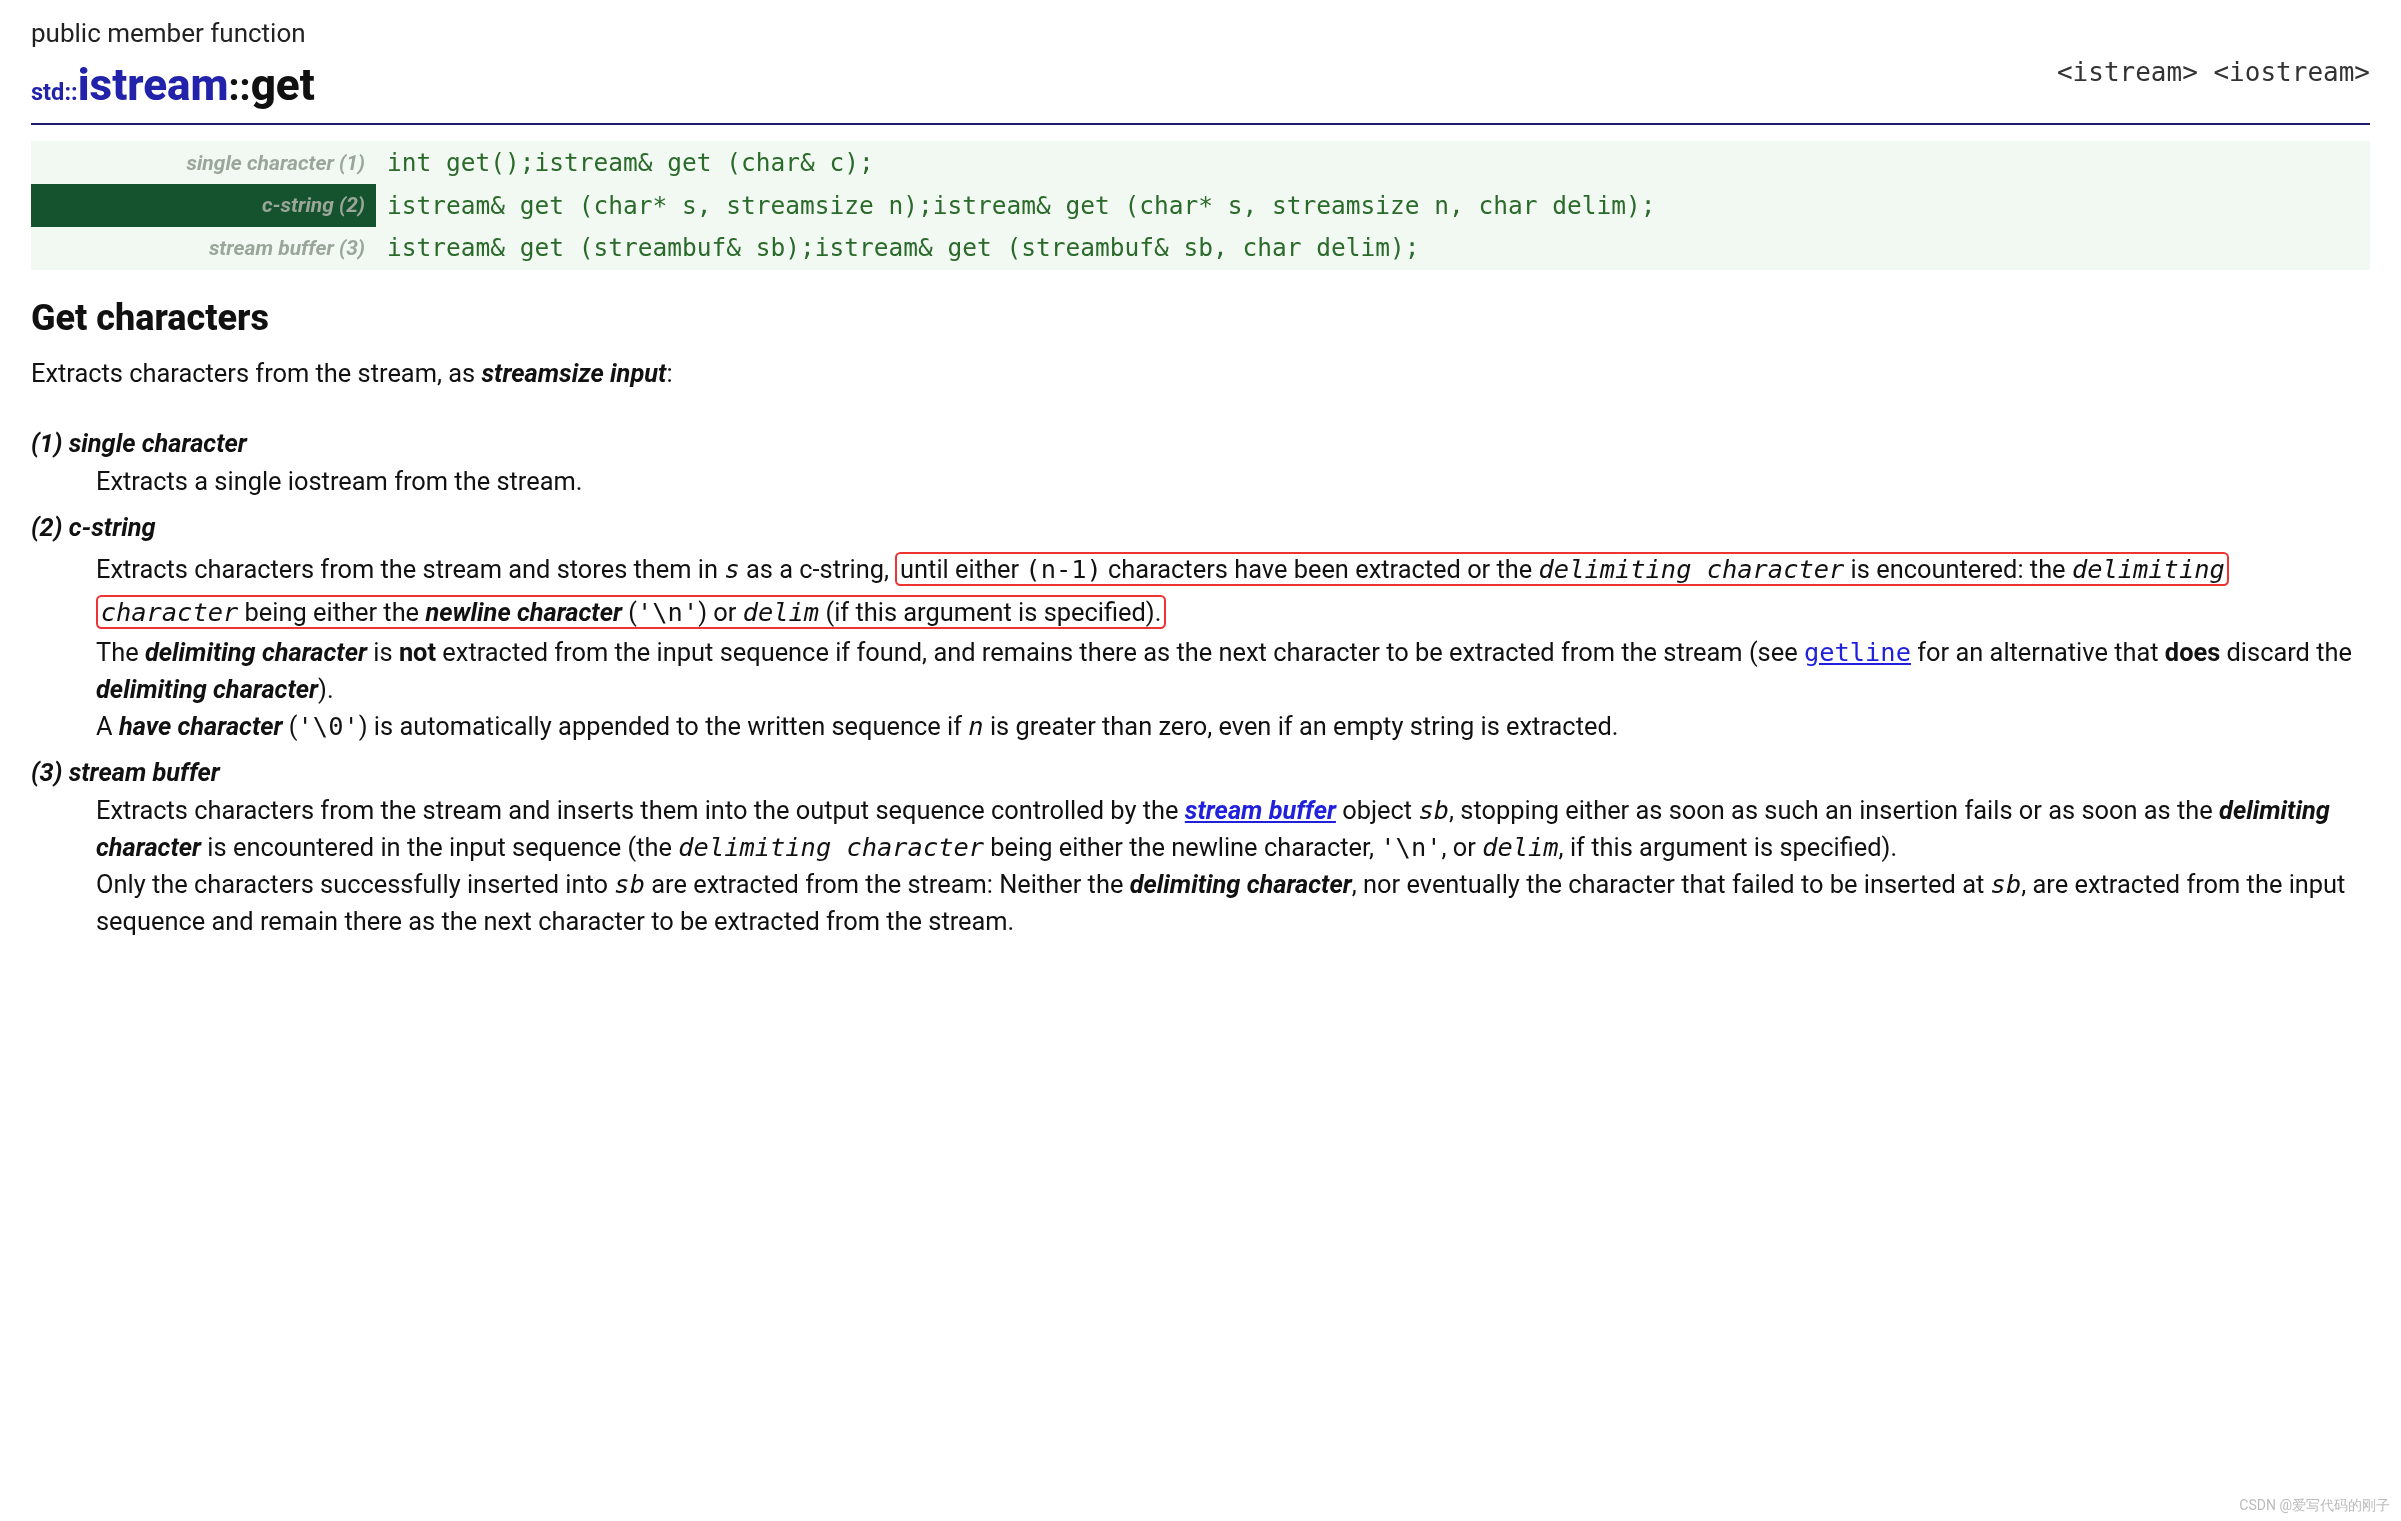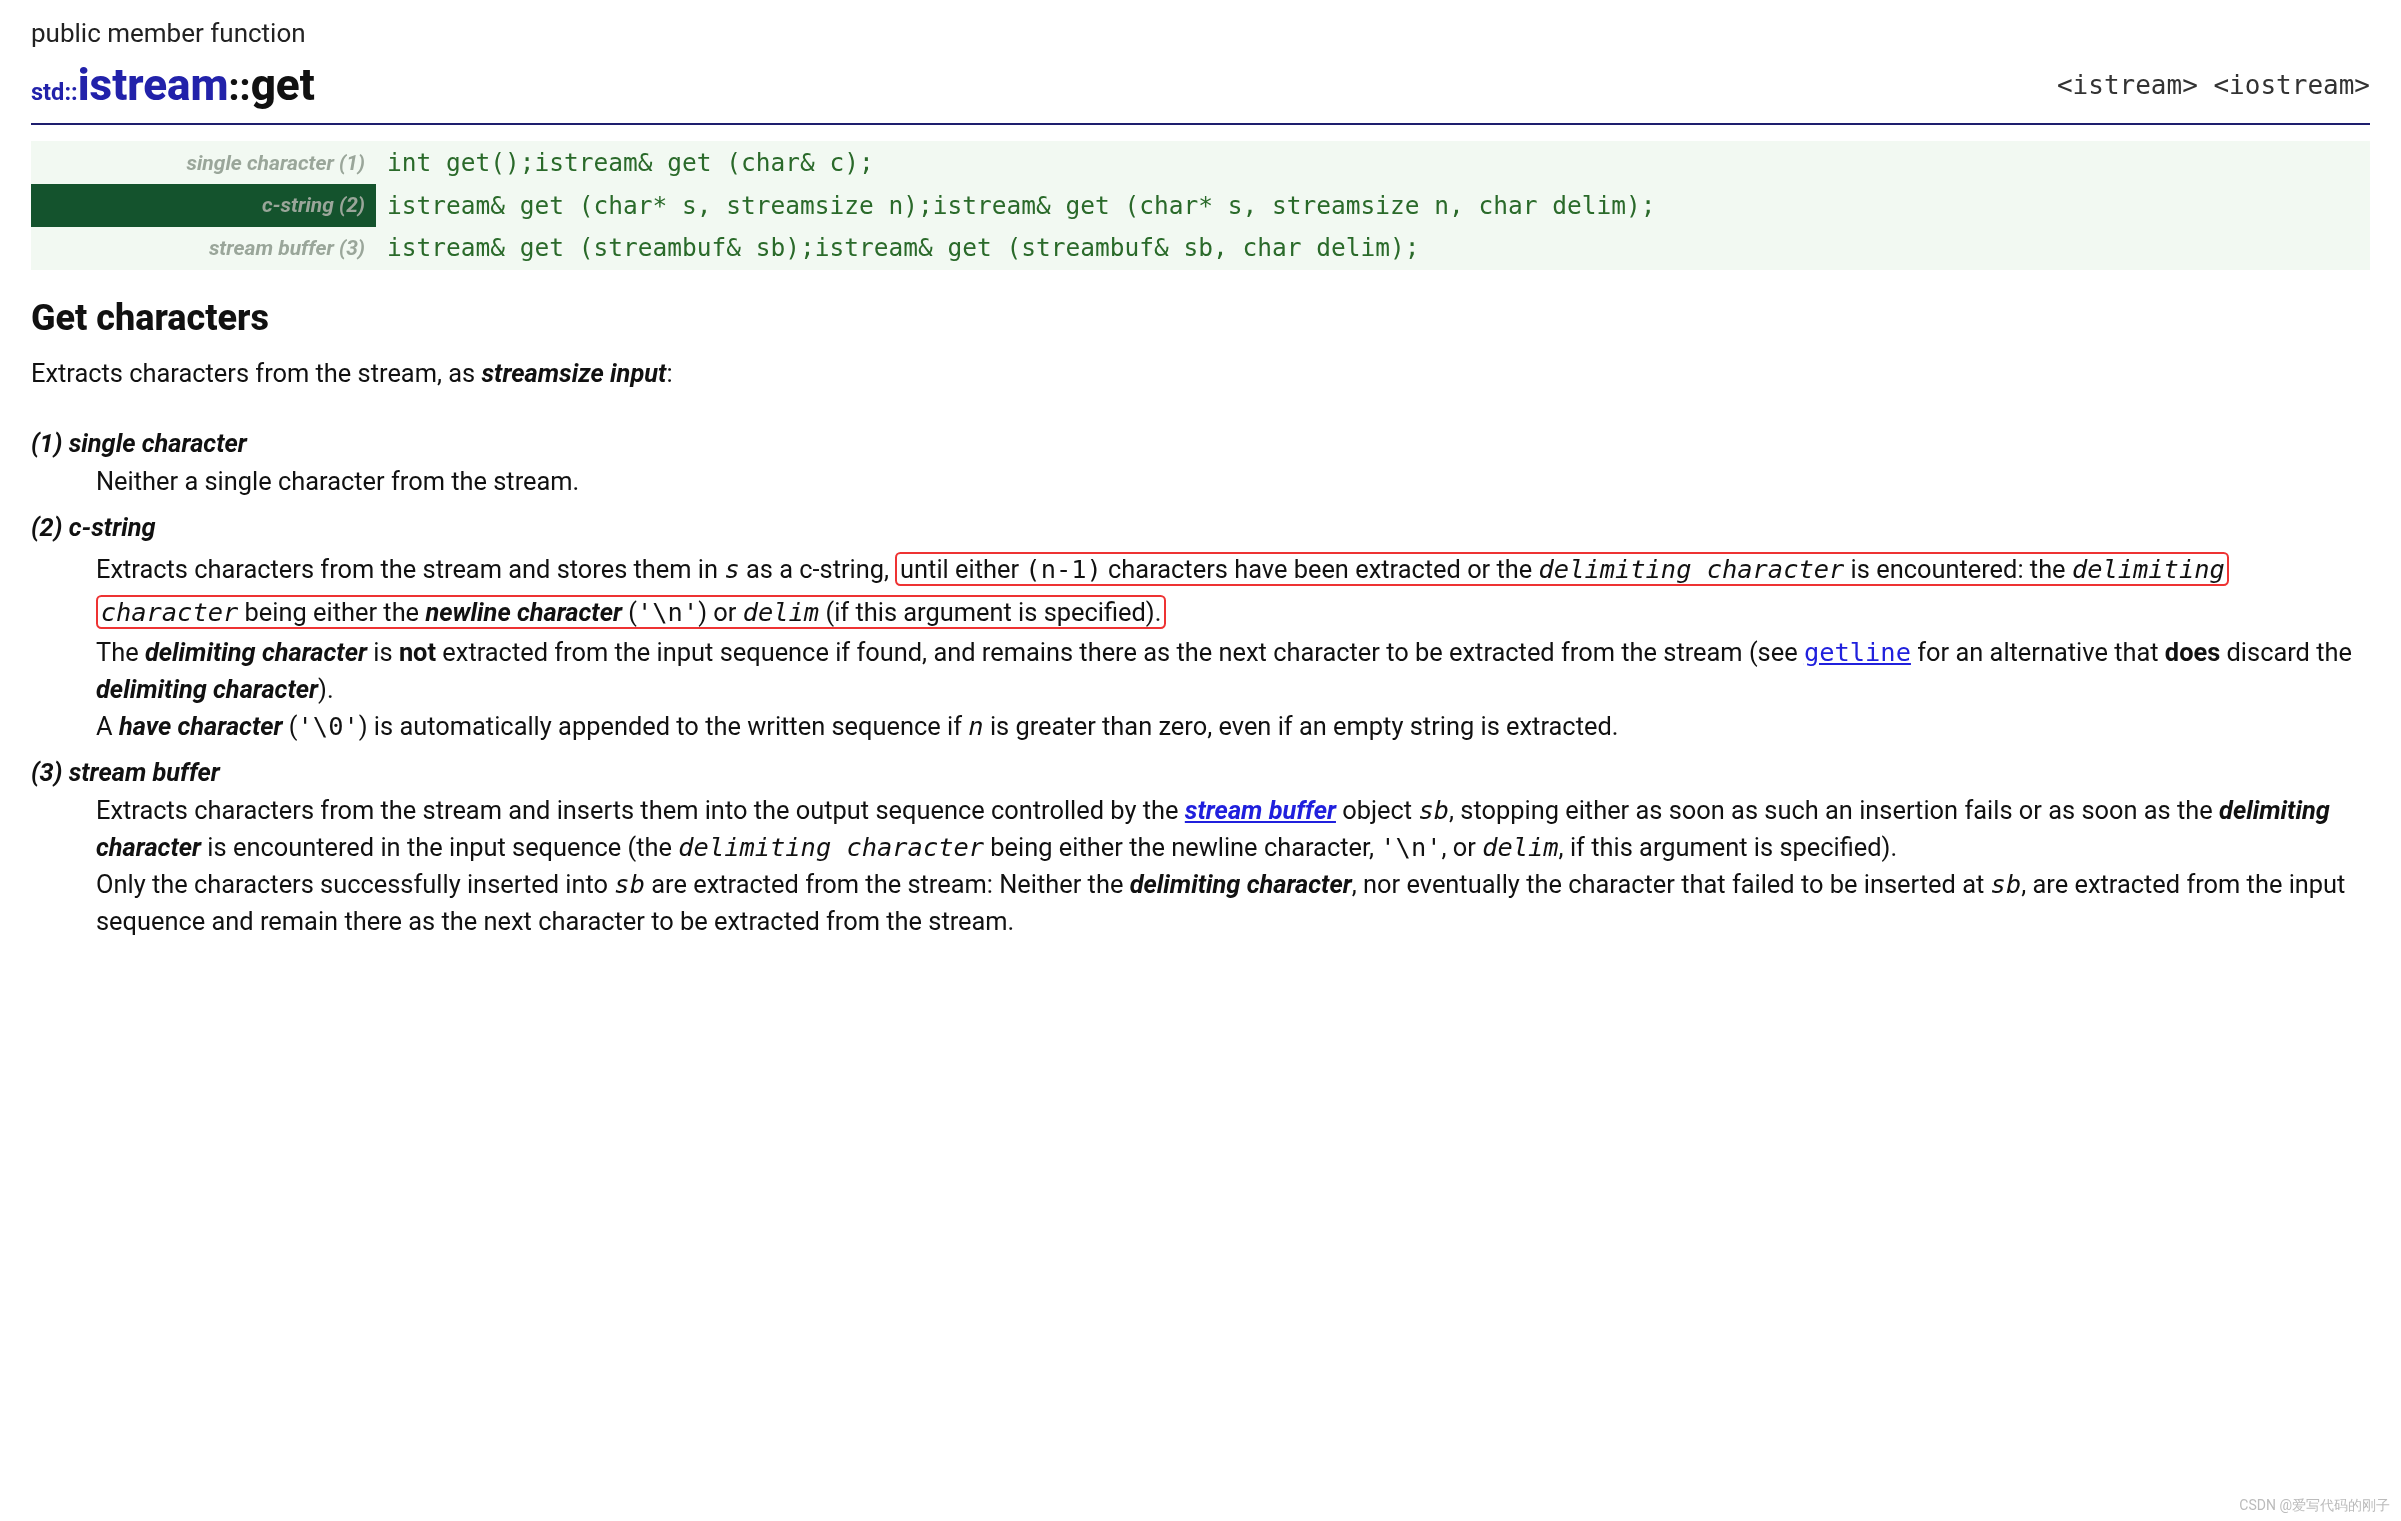--- a/index.html
+++ b/index.html
@@ -12,21 +12,21 @@
     line-height: 1.45;
   }
   .kind {
     font-size: 26px;
     color: #222;
     margin-bottom: 1.8px;
   }
   .title-row {
     display: flex;
     justify-content: space-between;
-    align-items: center;
+    align-items: flex-start;
     border-bottom: 2.7px solid #1e1e6e;
     padding-bottom: 5.4px;
   }
   .title-name {
     white-space: nowrap;
   }
   .title-ns {
     color: #2222aa;
     font-size: 23.6px;
     font-weight: 700;
@@ -154,21 +154,21 @@
 
 <h2 class="section">Get characters</h2>
 
 <p class="intro">
   <span>Extracts characters from the stream, as </span>
   <span class="em-bi">streamsize input</span><span>:</span>
 </p>
 
 <div class="def-head">(1) single character</div>
 <div class="def-body">
-  <div>Neither a single character from the stream.</div>
+  <div>Extracts a single iostream from the stream.</div>
 </div>
 
 <div class="def-head">(2) c-string</div>
 <div class="def-body">
   <div>
     <span>Extracts characters from the stream and stores them in </span><span class="mono-i">s</span><span> as a c-string, </span><span class="hl-red"><span>until either </span><span class="mono">(n-1)</span><span> characters have been extracted or the </span><span class="mono-i">delimiting character</span><span> is encountered: the </span><span class="mono-i">delimiting character</span><span> being either the </span><span class="em-bi">newline character</span><span> (</span><span class="mono">'\n'</span><span>) or </span><span class="mono-i">delim</span><span> (if this argument is specified).</span></span>
   </div>
   <div>
     <span>The </span><span class="em-bi">delimiting character</span><span> is </span><span class="em-b">not</span><span> extracted from the input sequence if found, and remains there as the next character to be extracted from the stream (see </span><a class="link mono">getline</a><span> for an alternative that </span><span class="em-b">does</span><span> discard the </span><span class="em-bi">delimiting character</span><span>).</span>
   </div>

